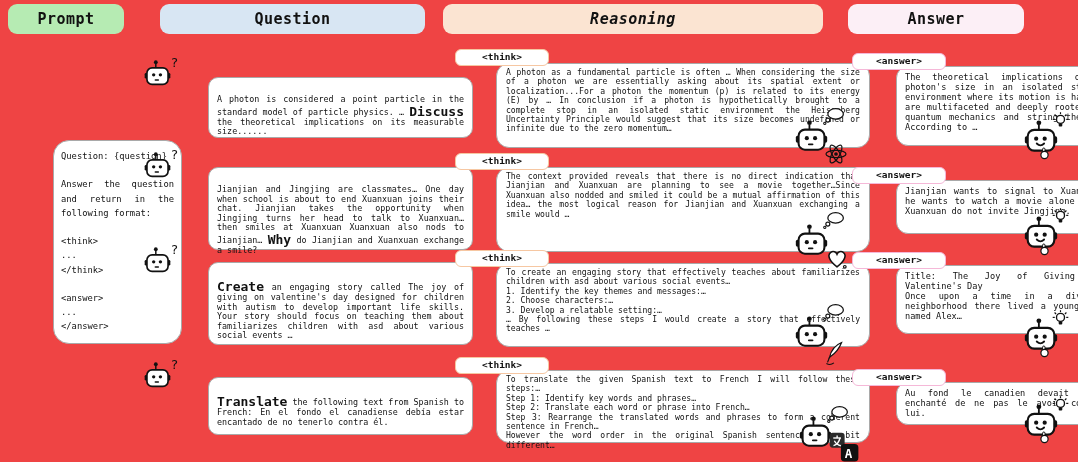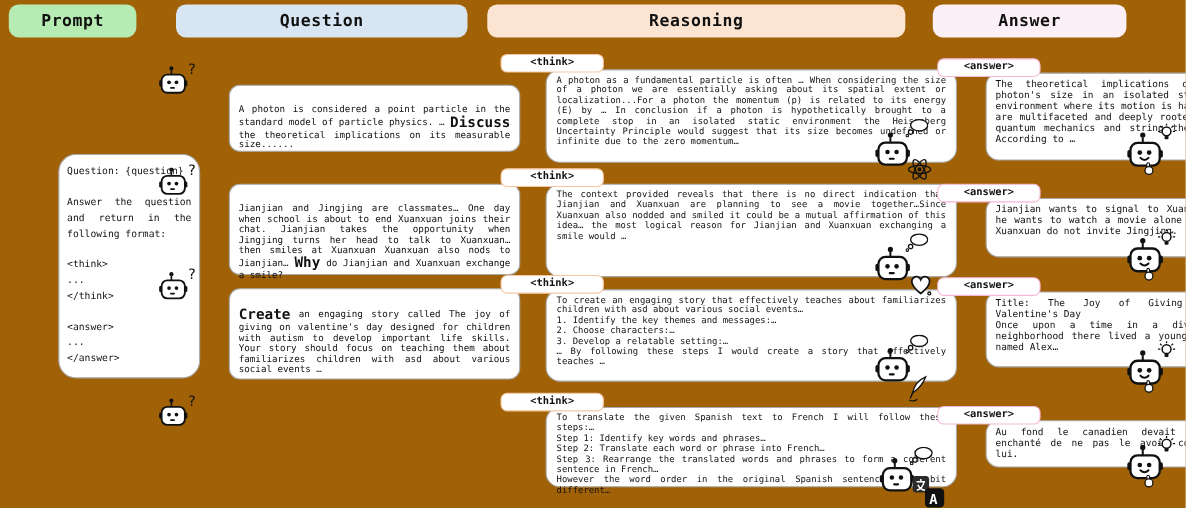--- a/index.html
+++ b/index.html
@@ -1,22 +1,22 @@
 <!DOCTYPE html>
 <html><head>
 <meta charset="utf-8">
 <style>
   html,body{margin:0;padding:0;background:#ffffff;}
-  .canvas{position:relative;width:1078px;height:462px;background:#a16207;overflow:hidden;
+  .canvas{position:relative;width:1078px;height:462px;background:#ef4444;overflow:hidden;
           font-family:"DejaVu Sans Mono",monospace;color:#111;}
   .hdr{position:absolute;top:4px;height:30px;border-radius:9px;display:flex;align-items:center;
        justify-content:center;font-weight:bold;font-size:15px;letter-spacing:.5px;}
   .hdr-prompt{left:8px;width:116px;background:#b6ebb3;}
   .hdr-question{left:160px;width:265px;background:#d8e6f3;}
-  .hdr-reasoning{left:443px;width:380px;background:#fbe4d2;}
+  .hdr-reasoning{left:443px;width:380px;background:#fbe4d2;font-style:italic;}
   .hdr-answer{left:848px;width:176px;background:#fceff6;}
   .box{position:absolute;background:#fff;border:1.3px solid #a9a9a9;box-sizing:border-box;
        text-align:justify;white-space:pre-wrap;z-index:1;margin-left:48px;}
   .pbox{left:5px;top:140px;width:129px;height:204px;border-radius:16px;
         font-size:8.8px;line-height:14.2px;padding:8px 7px;}
   .qbox{left:160px;width:265px;border-radius:10px;font-size:8.4px;line-height:9.5px;padding:17px 8px;}
   .rbox{left:448px;width:374px;border-radius:13px;font-size:8.1px;line-height:9.4px;padding:4px 9px;}
   .abox{left:848px;width:215px;border-radius:12px;font-size:8.6px;line-height:10px;padding:5px 8px;}
   .kw{font-size:13px;font-weight:bold;line-height:1;vertical-align:-1.5px;}
   .tag{position:absolute;width:92px;height:15px;background:#fff;border-radius:6px;z-index:3;
@@ -190,20 +190,21 @@
     <g>
         <rect x="18.6" y="36" width="2.4" height="6" rx="1.2" fill="#fff" stroke="#111" stroke-width="1"></rect>
         <circle cx="20.5" cy="43" r="3.6" fill="#fff" stroke="#111" stroke-width="1.2"></circle>
       </g>
   </svg>
 
   <svg class="bot" style="left:144px;top:357px" width="38" height="32" viewBox="0 0 38 32">
     <use href="#bot-head" x="0" y="5" width="27" height="27"></use>
     <text x="26.5" y="12" font-size="13" fill="#111">?</text>
   </svg>
+  <div class="box qbox" style="top:377px;height:58px"><span></span><span class="kw">Translate</span><span> the following text from Spanish to French: En el fondo el canadiense debía estar encantado de no tenerlo contra él.</span></div>
 
   <div class="tag tag-think" style="top:357px">&lt;think&gt;</div>
   <div class="box rbox" style="top:370px;height:73px">To translate the given Spanish text to French I will follow these steps:…
 Step 1: Identify key words and phrases…
 Step 2: Translate each word or phrase into French…
 Step 3: Rearrange the translated words and phrases to form a coherent sentence in French…
 However the word order in the original Spanish sentence is a bit different…</div>
   <svg class="bot" style="left:799px;top:406px" width="64" height="56" viewBox="0 0 64 56">
     <use href="#bubble" x="28" y="0" width="21" height="17"></use>
     <use href="#bot-head" x="0" y="10" width="33" height="33"></use>

